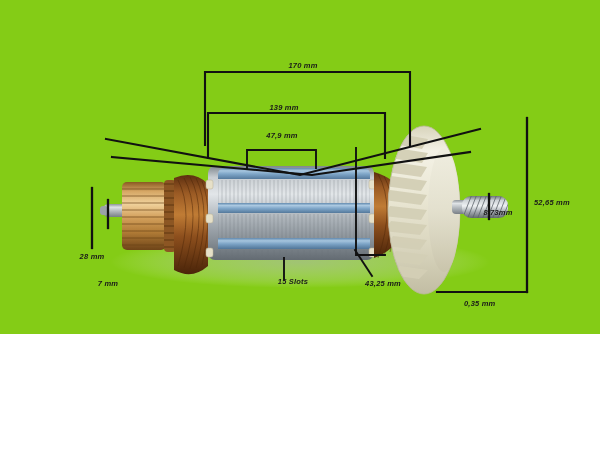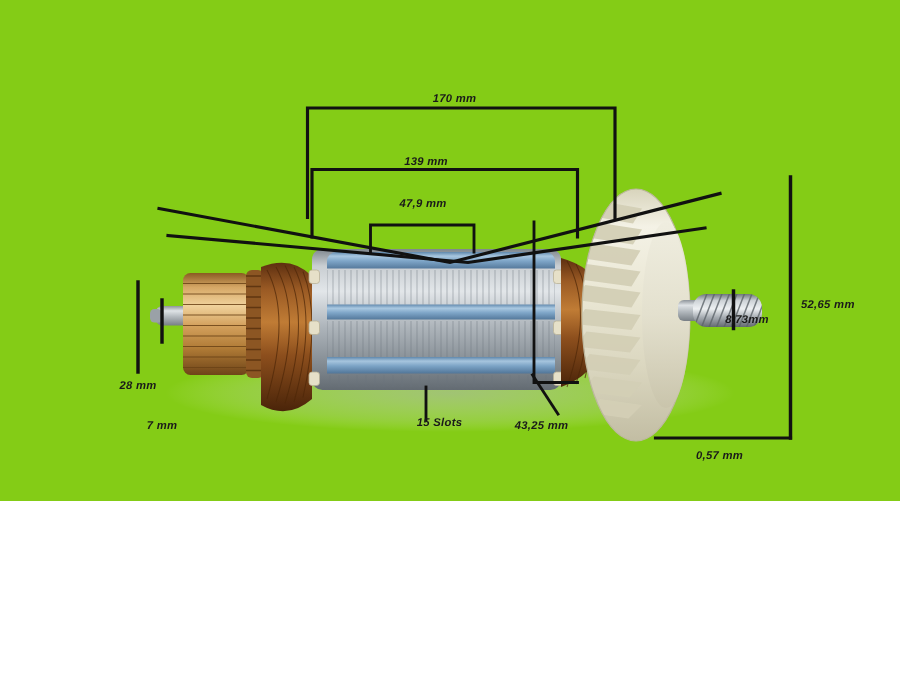--- a/index.html
+++ b/index.html
@@ -383,21 +383,21 @@
   <div class="dim-label centered" style="left:284px; top:103px;">139 mm</div>
 
   <div class="dim-label centered" style="left:282px; top:131px;">47,9 mm</div>
 
   <div class="dim-label centered" style="left:108px; top:231px;margin-top:48px;">7 mm</div>
 
   <div class="dim-label centered" style="left:92px; top:252px;text-align:right;">28 mm</div>
 
   <div class="dim-label centered" style="left:293px; top:277px;">15 Slots</div>
 
-  <div class="dim-label centered" style="left:361px; top:279px;">43,25 mm</div>
+  <div class="dim-label centered" style="left:383px; top:279px;">43,25 mm</div>
 
   <div class="dim-label centered" style="left:498px; top:208px;">8,73mm</div>
 
   <div class="dim-label" style="left:534px; top:198px;">52,65 mm</div>
 
-  <div class="dim-label" style="left:464px; top:299px;">0,57 mm</div>
+  <div class="dim-label" style="left:464px; top:299px;">0,35 mm</div>
 
 </div>
 
 </body></html>

